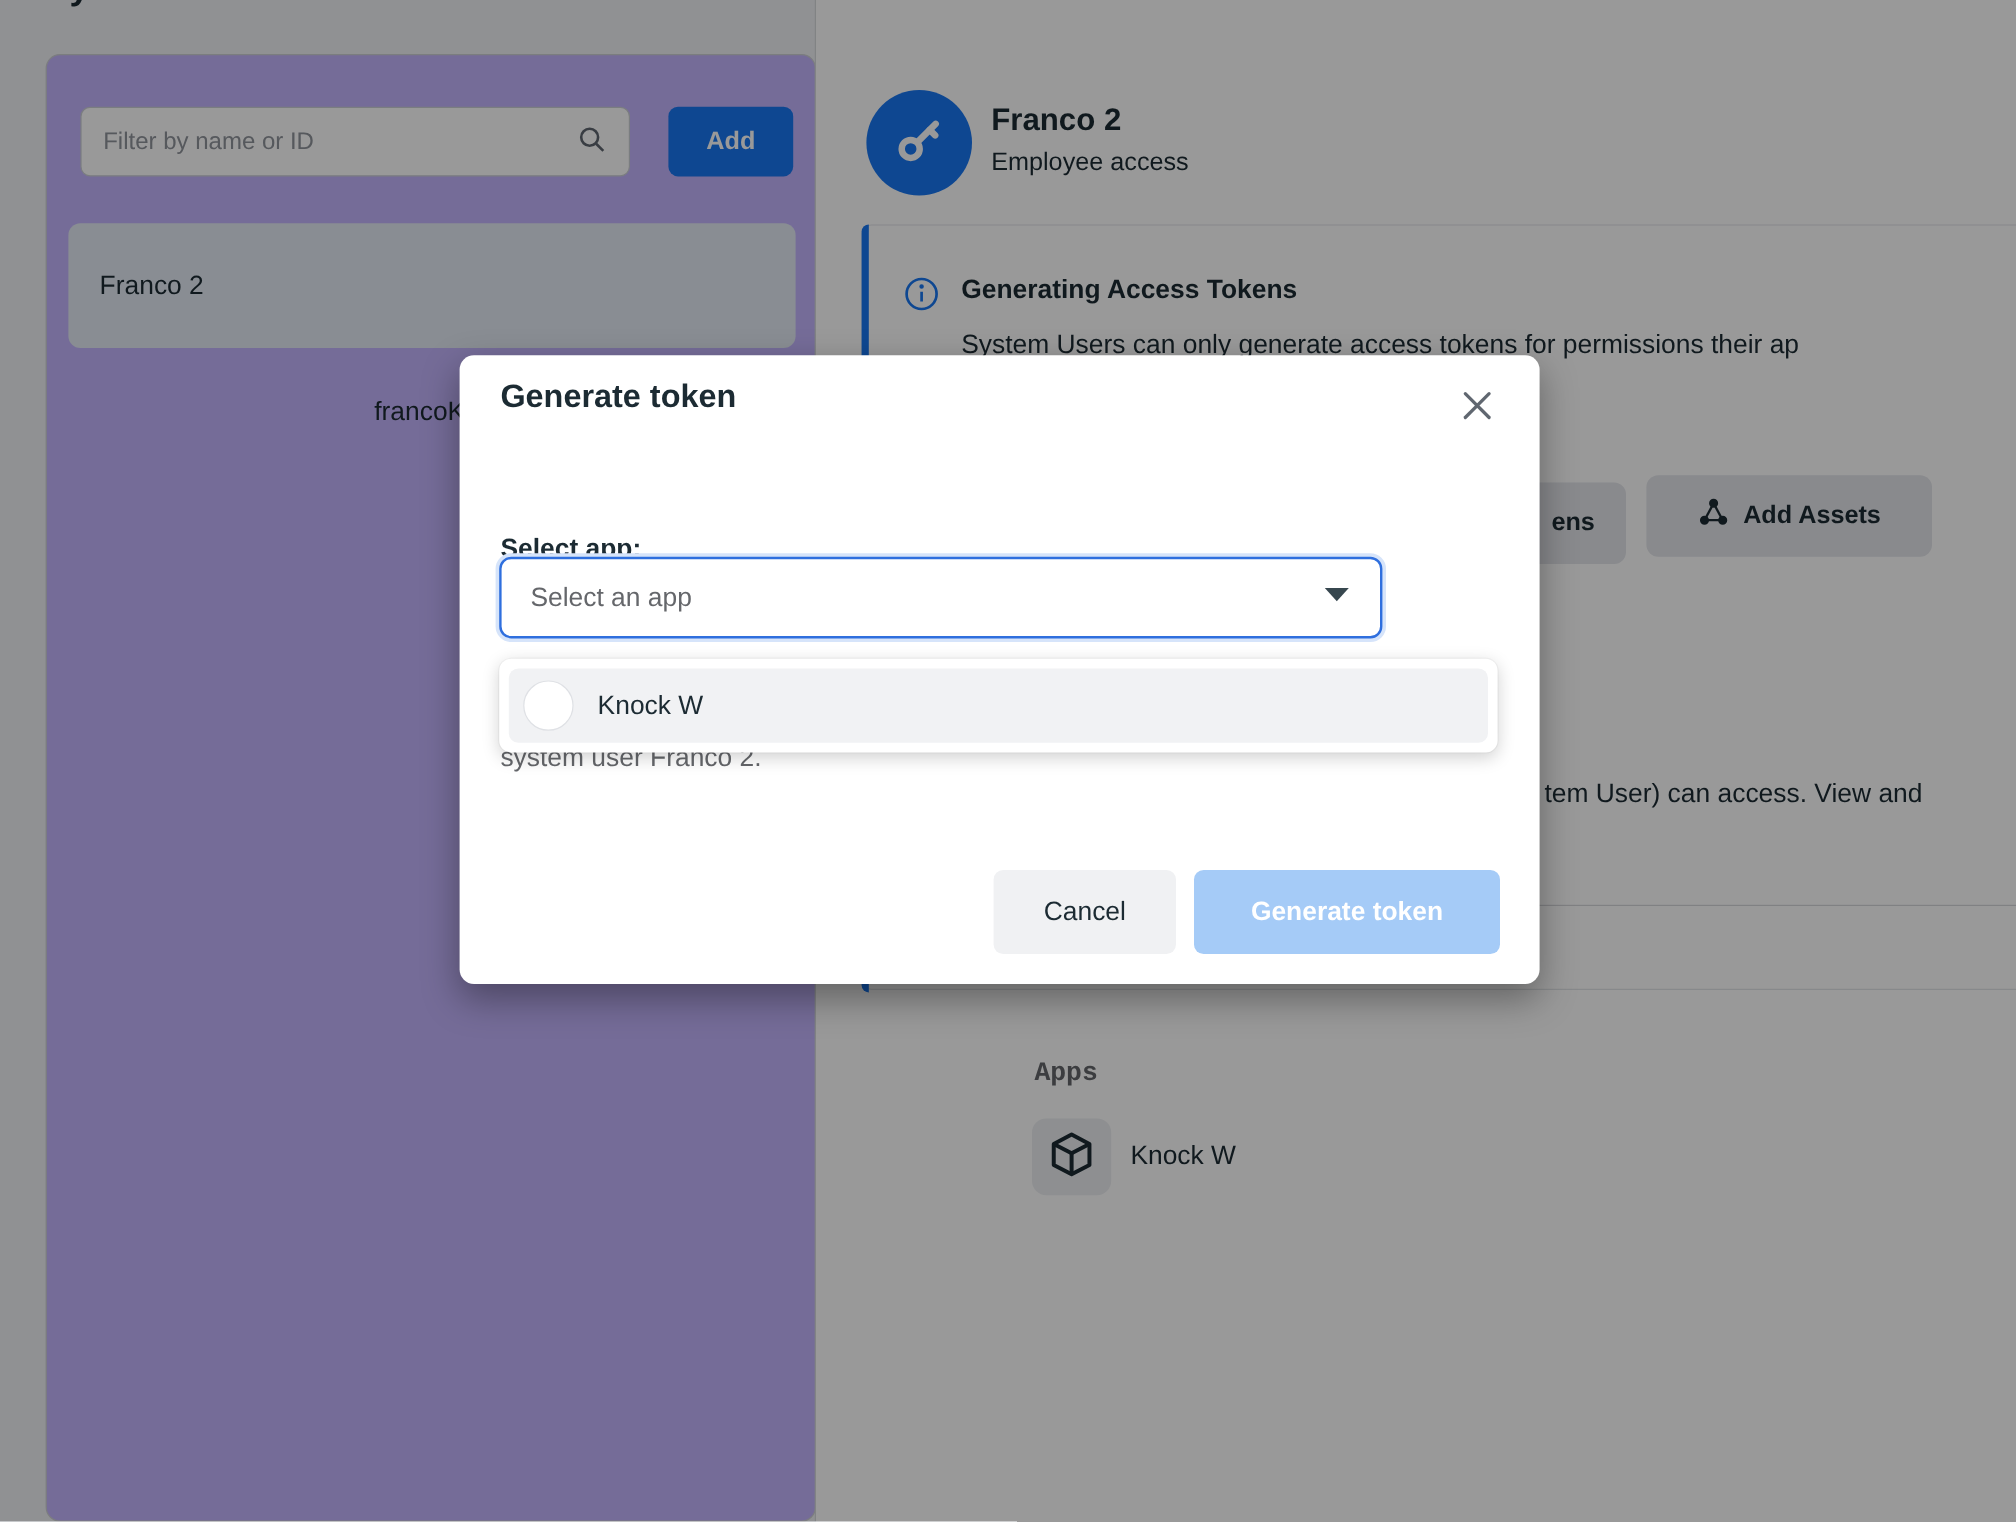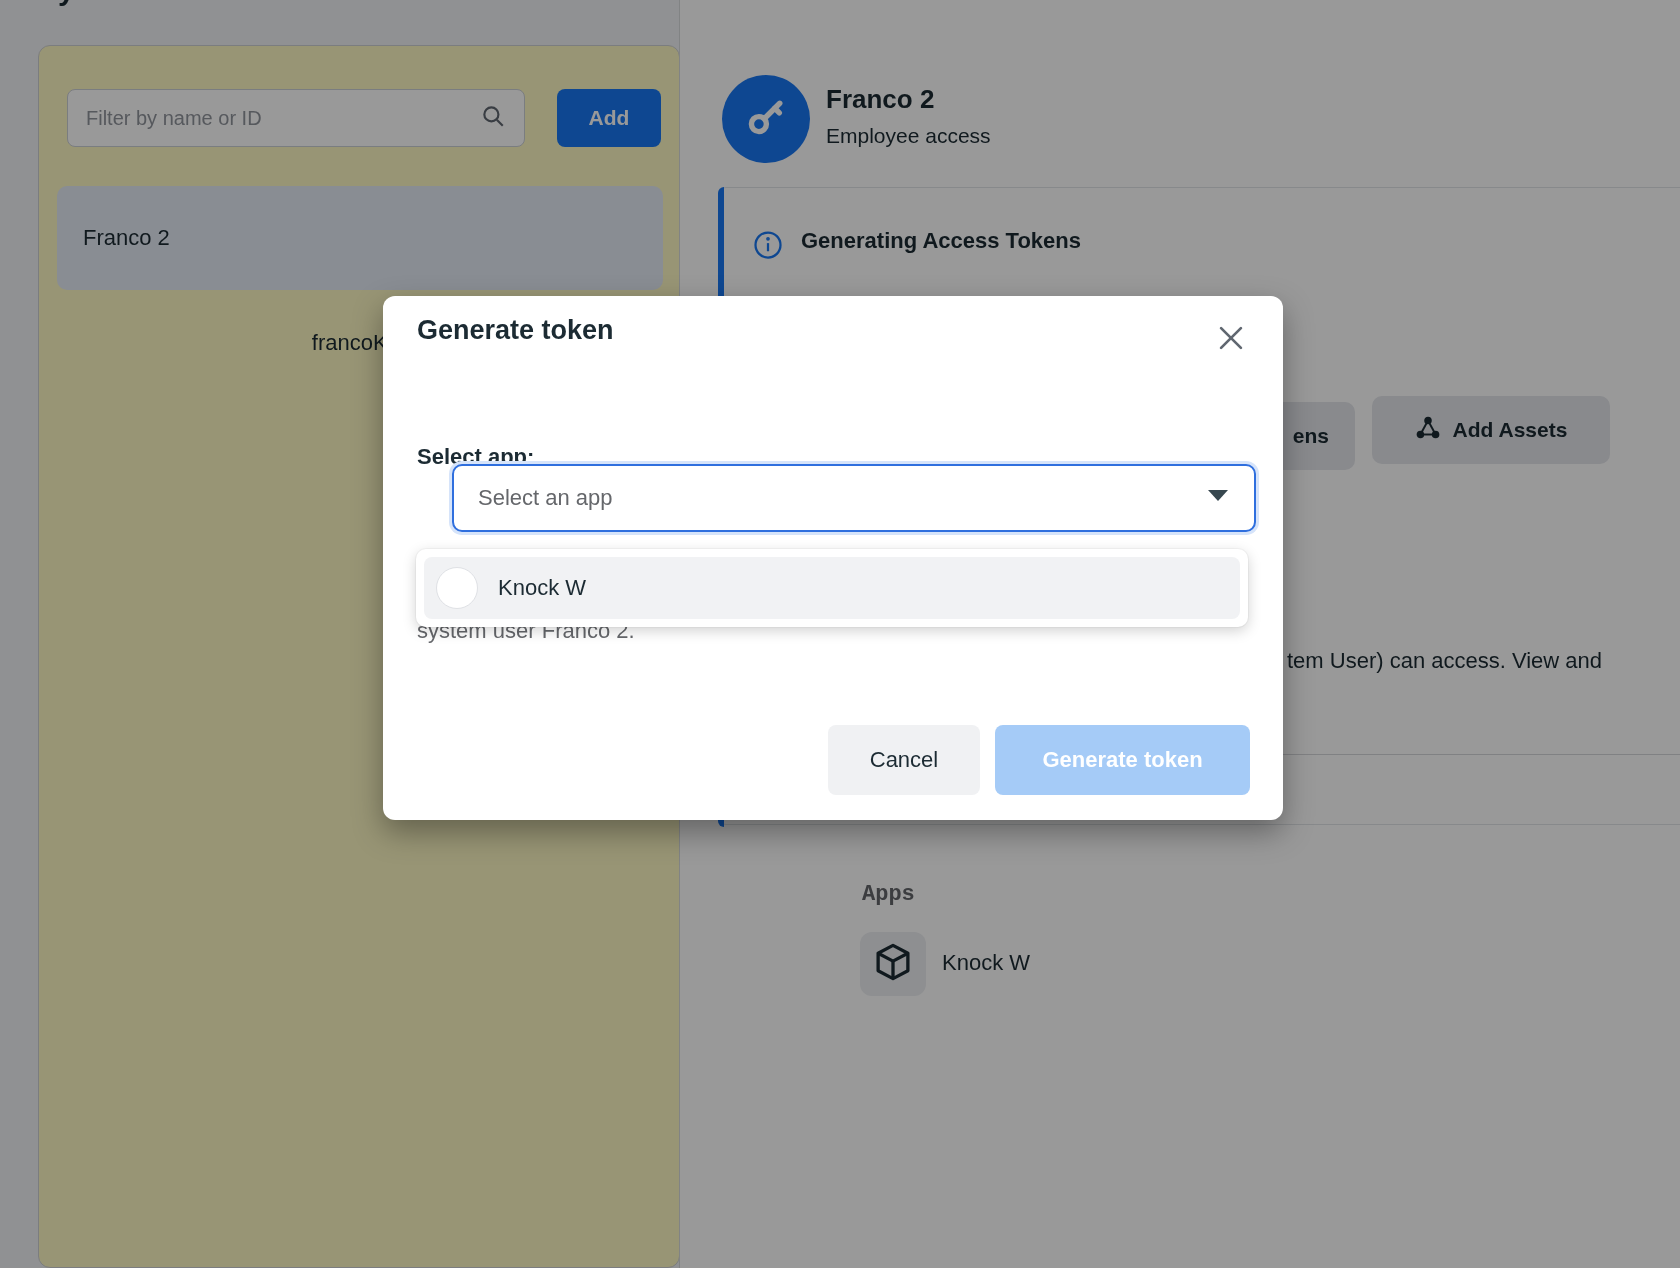--- a/index.html
+++ b/index.html
@@ -12,21 +12,21 @@
   }
   .abs { position:absolute; }
   #page { position:relative; width:1680px; height:1268px; overflow:hidden; background:#f0f2f5; }
 
   
   .main-panel { left:680px; top:0; width:1000px; height:1268px; background:#ffffff; }
   .page-title { left:38px; top:-27px; font-size:30px; font-weight:700; color:#1c2b33; }
 
   .left-card {
     left:38px; top:45px; width:642px; height:1223px;
-    background:#fef9c3; border:1px solid #ced0d4; border-radius:12px;
+    background:#c4b5fd; border:1px solid #ced0d4; border-radius:12px;
   }
   .filter-input {
     left:28px; top:43px; width:458px; height:58px;
     border:1px solid #ccd0d5; border-radius:8px; background:#fff;
     display:flex; align-items:center; padding:0 18px;
   }
   .filter-placeholder { color:#90949c; font-size:20px; flex:1; }
   .add-btn {
     left:518px; top:43px; width:104px; height:58px;
     background:#1877F2; color:#fff; font-size:21px; font-weight:700;
@@ -91,24 +91,24 @@
     background:#ffffff; border-radius:12px; z-index:20;
     box-shadow:0 12px 30px rgba(0,0,0,0.35);
   }
   .modal-title { left:34px; top:19px; font-size:27px; font-weight:700; color:#1c2b33; }
   .modal-close {
     left:827px; top:21px; width:42px; height:42px;
     display:flex; align-items:center; justify-content:center; border-radius:50%; cursor:pointer;
   }
   .select-label { left:34px; top:132px; font-size:22px; font-weight:700; color:#1c2b33;margin-top:16px; }
   .dropdown-field {
-    left:33px; top:168px; width:804px; height:68px;
+    left:33px; top:168px; width:736px; height:68px;
     border:2px solid #2f6fde; border-radius:10px; background:#fff;
     box-shadow:0 0 0 3px #d6e4fa;
-    display:flex; align-items:center; padding:0 24px; z-index:22;margin-left:36px;
+    display:flex; align-items:center; padding:0 24px; z-index:22;
   }
   .dropdown-placeholder { color:#65676B; font-size:22px; flex:1; }
   .modal-desc { left:34px; top:322px; font-size:22px; color:#65676B; z-index:21; white-space:nowrap; }
   .dropdown-panel {
     left:33px; top:253px; width:832px; height:78px;
     background:#fff; border-radius:10px; z-index:23;
     box-shadow:0 4px 14px rgba(0,0,0,0.18), 0 0 0 1px rgba(0,0,0,0.03);
     padding:8px;
   }
   .dropdown-option {
@@ -177,20 +177,21 @@
   <div class="abs info-card">
     <div class="abs info-accent"></div>
     <div class="abs info-icon">
       <svg width="30" height="30" viewBox="0 0 24 24" fill="none" stroke="#1877F2" stroke-width="1.8">
         <circle cx="12" cy="12" r="10"></circle>
         <line x1="12" y1="10.5" x2="12" y2="17"></line>
         <circle cx="12" cy="7" r="0.6" fill="#1877F2"></circle>
       </svg>
     </div>
     <div class="abs info-title">Generating Access Tokens</div>
+    <div class="abs info-body">System Users can only generate access tokens for permissions their ap</div>
     <div class="abs info-inner-divider"></div>
   </div>
 
   <div class="abs tokens-btn">
     <span>ens</span>
   </div>
   <div class="abs add-assets-btn">
     <span>
       <svg width="26" height="26" viewBox="0 0 24 24" fill="#1c2b33" stroke="#1c2b33" stroke-width="1.8">
         <circle cx="12" cy="5" r="2.6"></circle>

